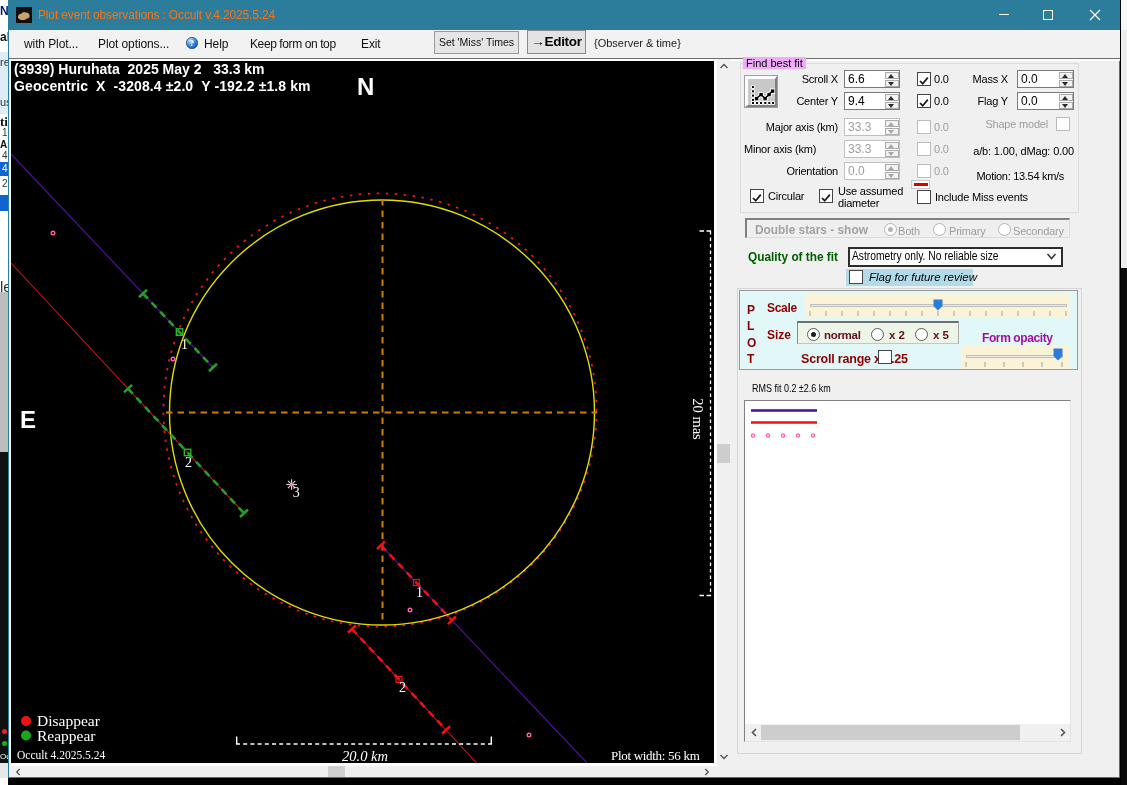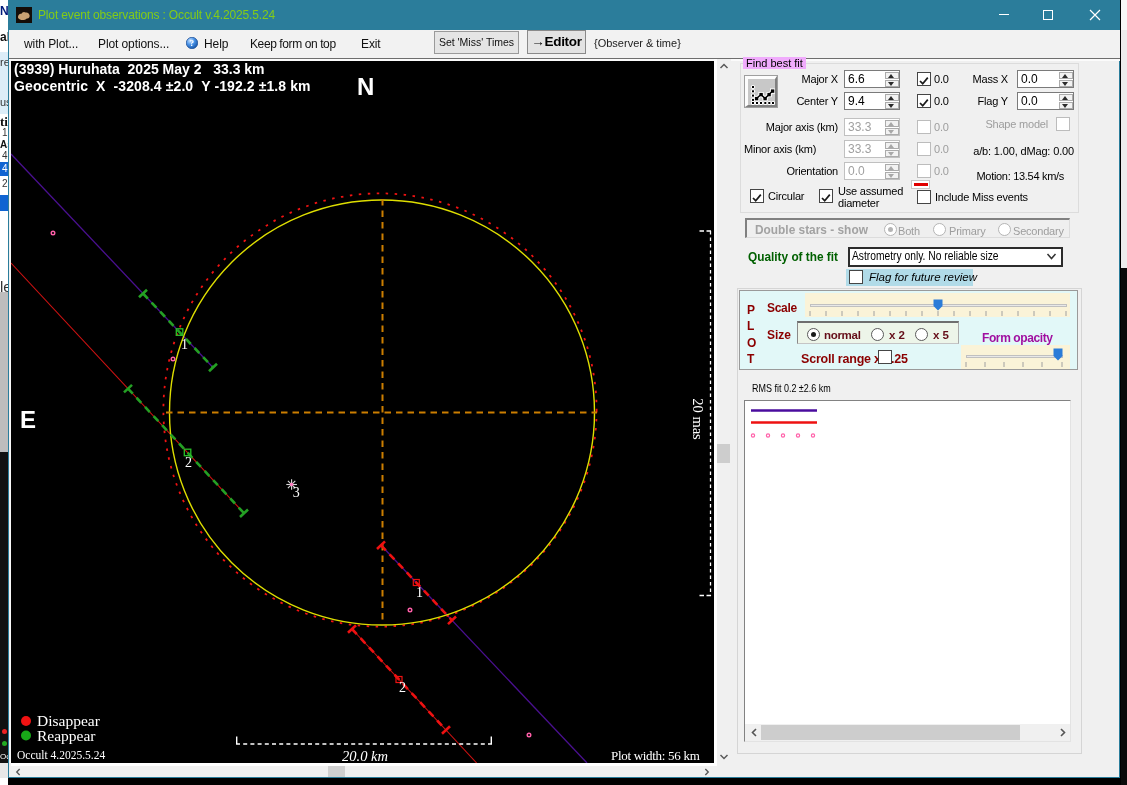--- a/index.html
+++ b/index.html
@@ -4,21 +4,21 @@
 <style>
   * { margin:0; padding:0; box-sizing:border-box; }
   html,body { width:1127px; height:785px; overflow:hidden; background:#000; }
   #root { position:absolute; left:0; top:0; width:1127px; height:785px;
           font-family:"Liberation Sans", sans-serif; }
   .abs { position:absolute; }
   .win { left:8px; top:0; width:1112px; height:778px; background:#f0f0f0;
          border-left:1px solid #2a7d9b; border-right:1px solid #2a7d9b;
          border-bottom:1px solid #2a7d9b; }
   .titlebar { left:8px; top:0; width:1112px; height:30px; background:#2b7d9b; }
-  .title-text { left:38px; top:8px; color:#84cc16; font-size:12px; letter-spacing:-0.15px; }
+  .title-text { left:38px; top:8px; color:#f97316; font-size:12px; letter-spacing:-0.15px; }
   .menubar { left:9px; top:30px; width:1111px; height:28px; background:#f2f2f2; }
   .mi { position:absolute; top:37px; font-size:12px; color:#111; letter-spacing:-0.1px; }
   .plot { left:11px; top:61px; width:703px; height:702px; background:#000; }
   .mono { font-family:"Liberation Mono", monospace; }
   .cb { position:absolute; width:14px; height:14px; background:#fff; border:1px solid #454545; }
   .cb.dis { border-color:#bcbcbc; }
   .lbl { position:absolute; font-size:11px; color:#000; white-space:nowrap; letter-spacing:-0.2px; }
   .gray { color:#9d9d9d; }
   .nud { position:absolute; height:18px; background:#fff; border:1px solid #7a7a7a; font-size:12px; }
   .nud .val { position:absolute; left:3px; top:1px; }
@@ -262,21 +262,21 @@
     <path d="M8.5,19.5 L13,15.5 L17,19.5 L21,15.5 L24.5,12" fill="none" stroke="#000" stroke-width="1.5"></path>
     <g fill="#000">
       <rect x="6.9" y="17.9" width="3.4" height="3.4"></rect>
         <rect x="11.4" y="13.9" width="3.4" height="3.4"></rect>
         <rect x="15.4" y="17.9" width="3.4" height="3.4"></rect>
         <rect x="19.4" y="13.9" width="3.4" height="3.4"></rect>
         <rect x="22.9" y="10.4" width="3.4" height="3.4"></rect>
     </g>
   </svg>
 
-  <div class="lbl" style="left:744px;top:73px;width:94px;text-align:right;">Major X</div>
+  <div class="lbl" style="left:744px;top:73px;width:94px;text-align:right;">Scroll X</div>
   <div class="nud" style="left:844px;top:70px;width:56px;">
       <span class="val">6.6</span>
     <span class="spin">
         <span class="spbtn" style="top:0">
           <i class="tri-up"></i>
         </span>
         <span class="spbtn" style="top:8.2px">
           <i class="tri-dn"></i>
         </span>
       </span>

